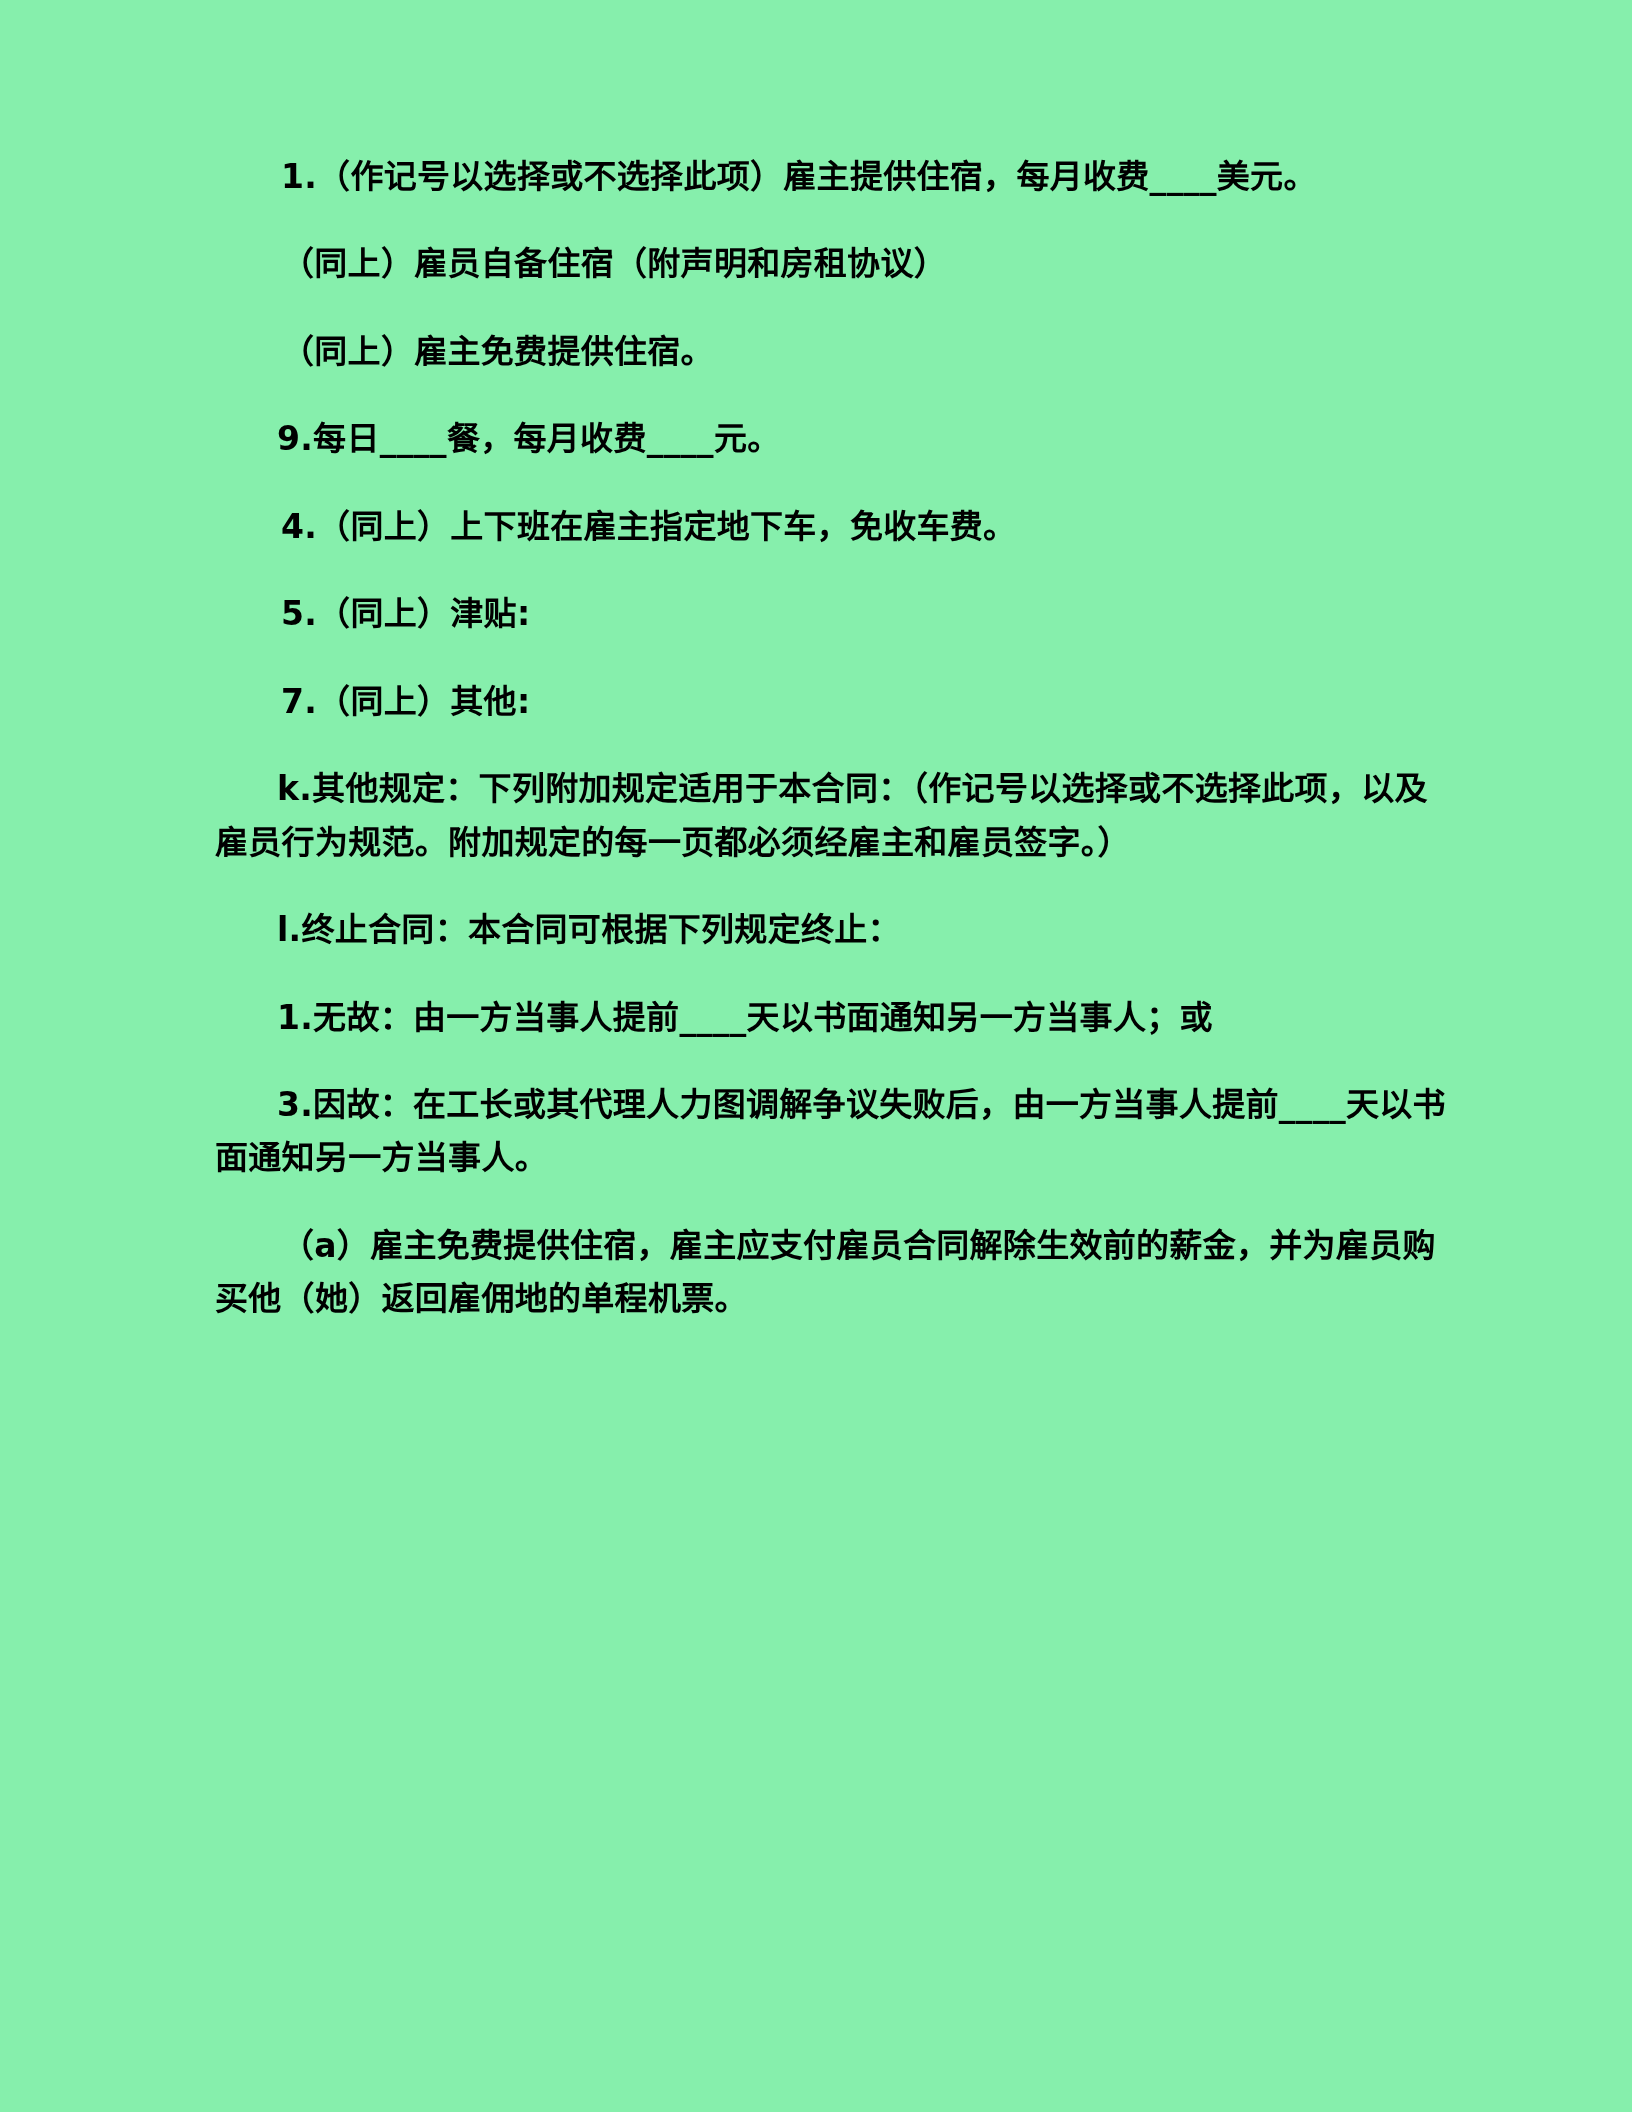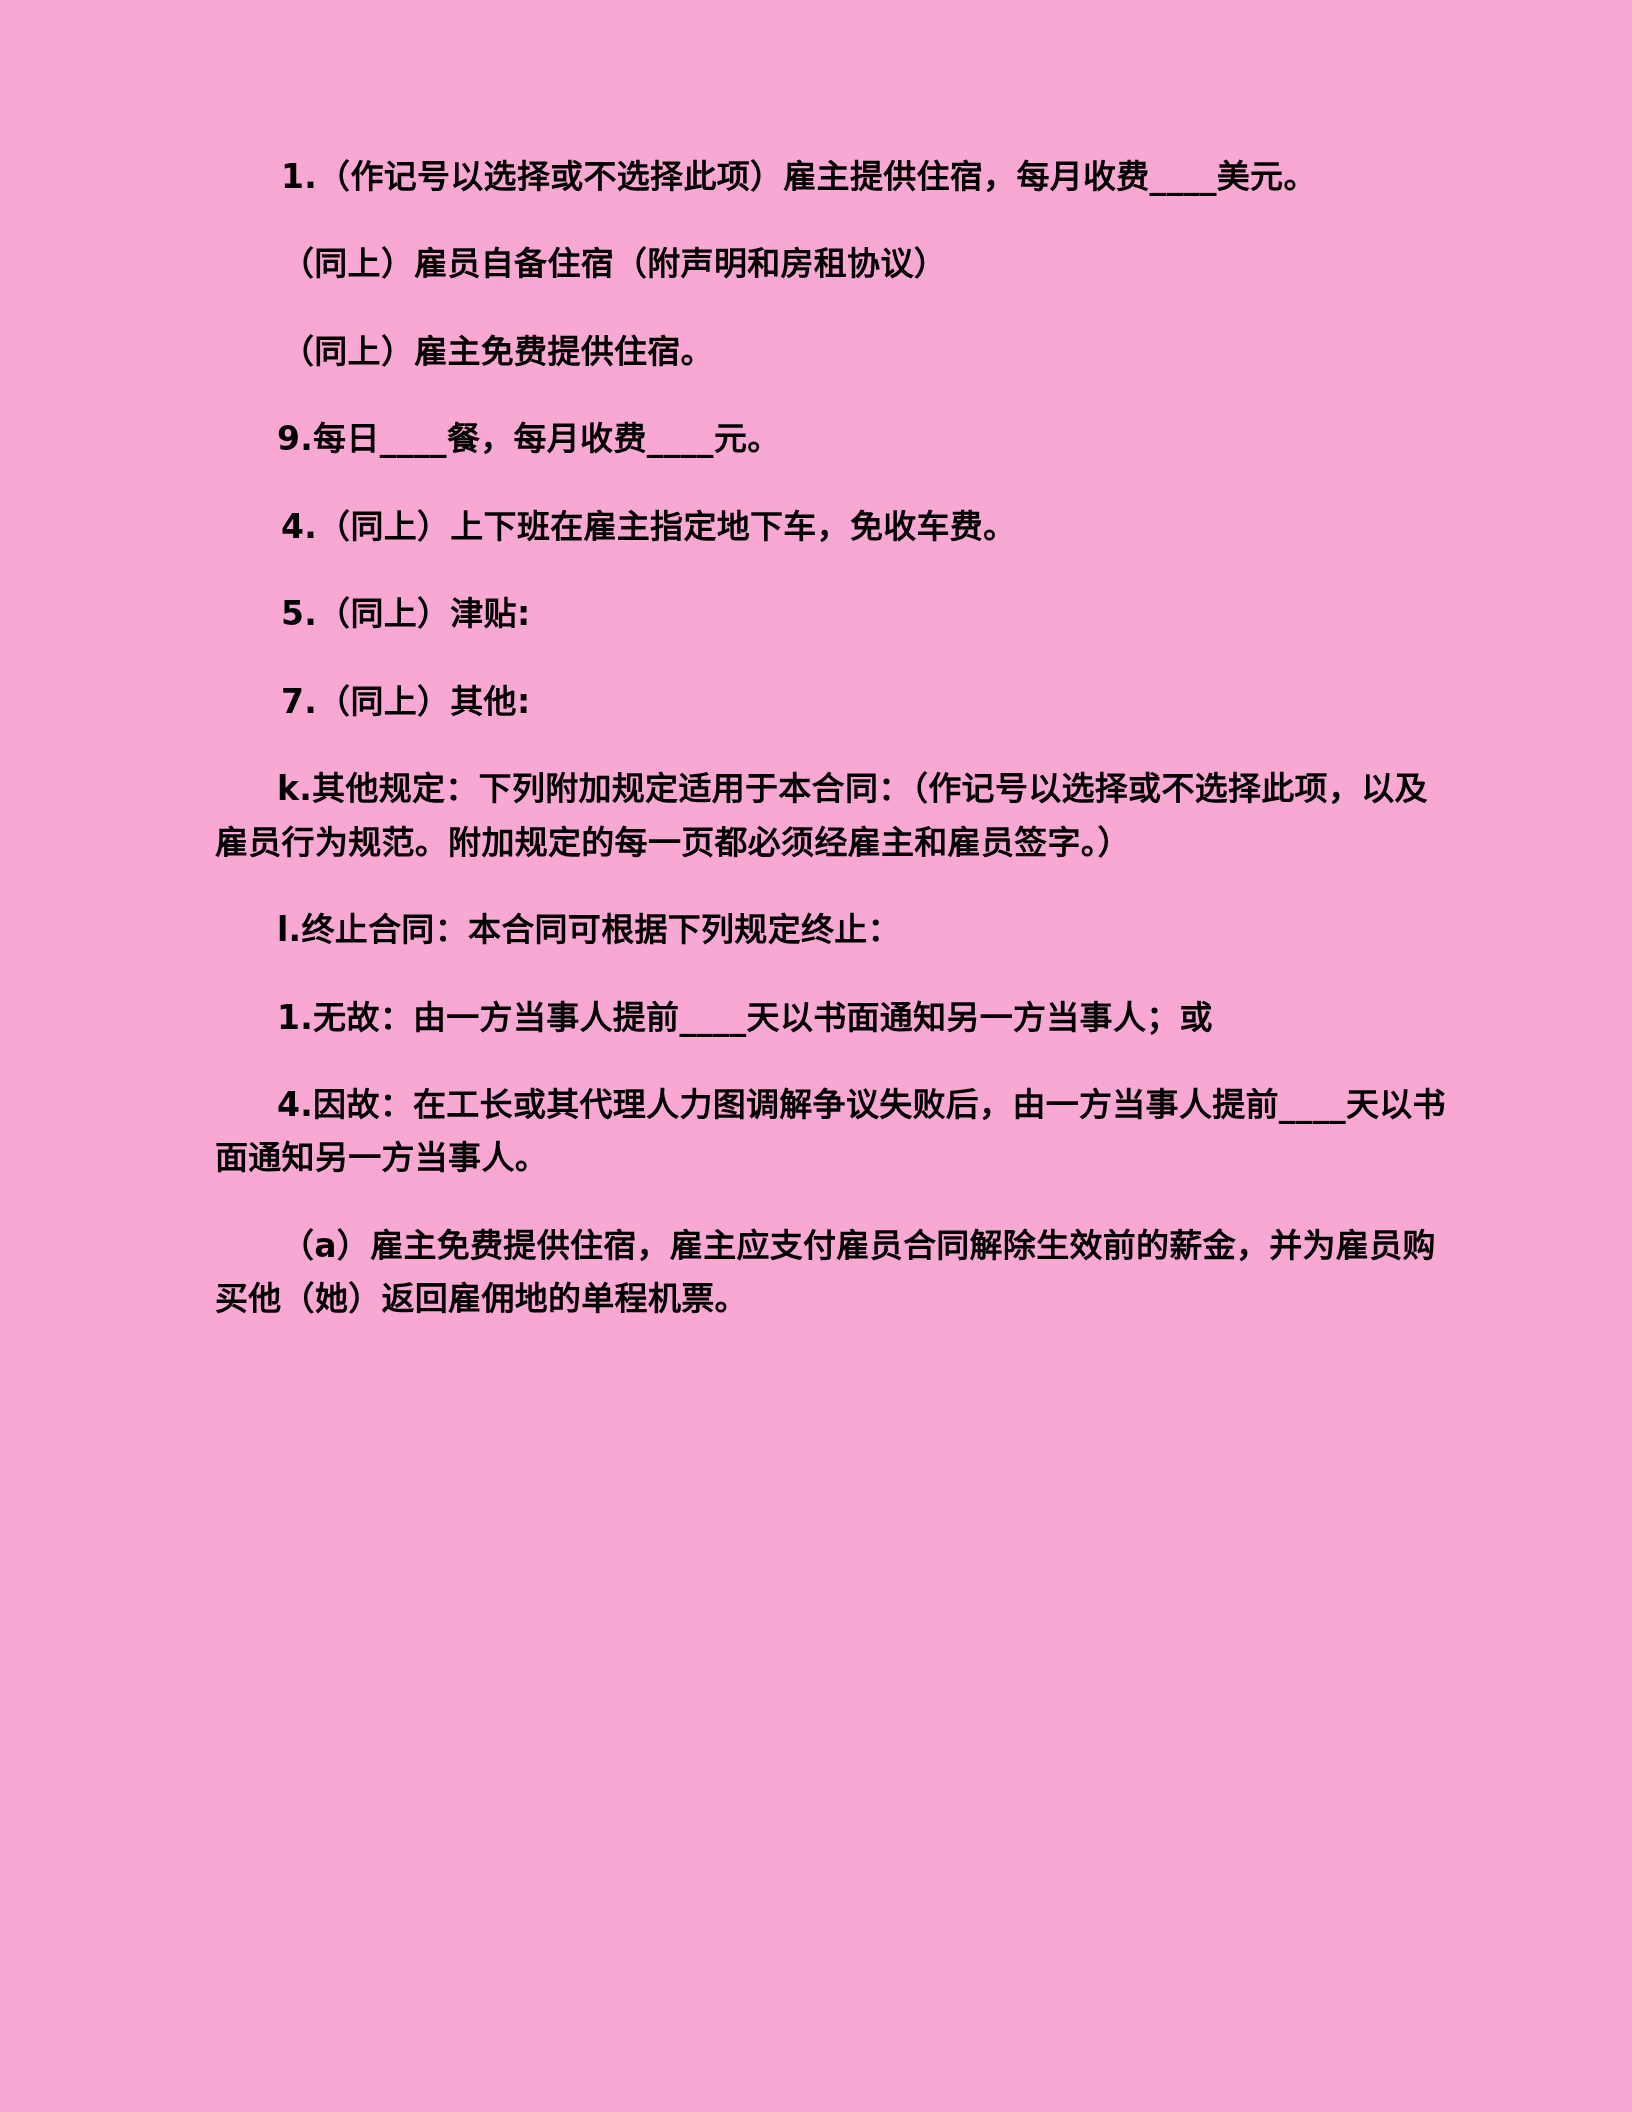--- a/index.html
+++ b/index.html
@@ -13,21 +13,21 @@
     height: 2112px;
     font-family: "DejaVu Sans", "Liberation Sans", sans-serif;
     color: #000000;
     overflow: hidden;
   }
   .page {
     box-sizing: border-box;
     width: 1632px;
     height: 2112px;
     padding: 150px 180px 0 215px;
-    background: #f9a8d4;
+    background: #86efac;
   }
   .doc-body {
     width: 1240px;
   }
   .para {
     font-size: 33px;
     line-height: 1.62;
     font-weight: 700;
     letter-spacing: 0.3px;
     margin: 0 0 34px 0;
@@ -59,18 +59,18 @@
     <p class="para">5.（同上）津贴:</p>
 
     <p class="para">7.（同上）其他:</p>
 
     <p class="para indent-none">k.其他规定：下列附加规定适用于本合同：（作记号以选择或不选择此项，以及雇员行为规范。附加规定的每一页都必须经雇主和雇员签字。）</p>
 
     <p class="para indent-none">l.终止合同：本合同可根据下列规定终止：</p>
 
     <p class="para indent-none">1.无故：由一方当事人提前____天以书面通知另一方当事人；或</p>
 
-    <p class="para indent-none">4.因故：在工长或其代理人力图调解争议失败后，由一方当事人提前____天以书面通知另一方当事人。</p>
+    <p class="para indent-none">3.因故：在工长或其代理人力图调解争议失败后，由一方当事人提前____天以书面通知另一方当事人。</p>
 
     <p class="para">（a）雇主免费提供住宿，雇主应支付雇员合同解除生效前的薪金，并为雇员购买他（她）返回雇佣地的单程机票。</p>
 
   </div>
 </div>
 
 </body></html>

